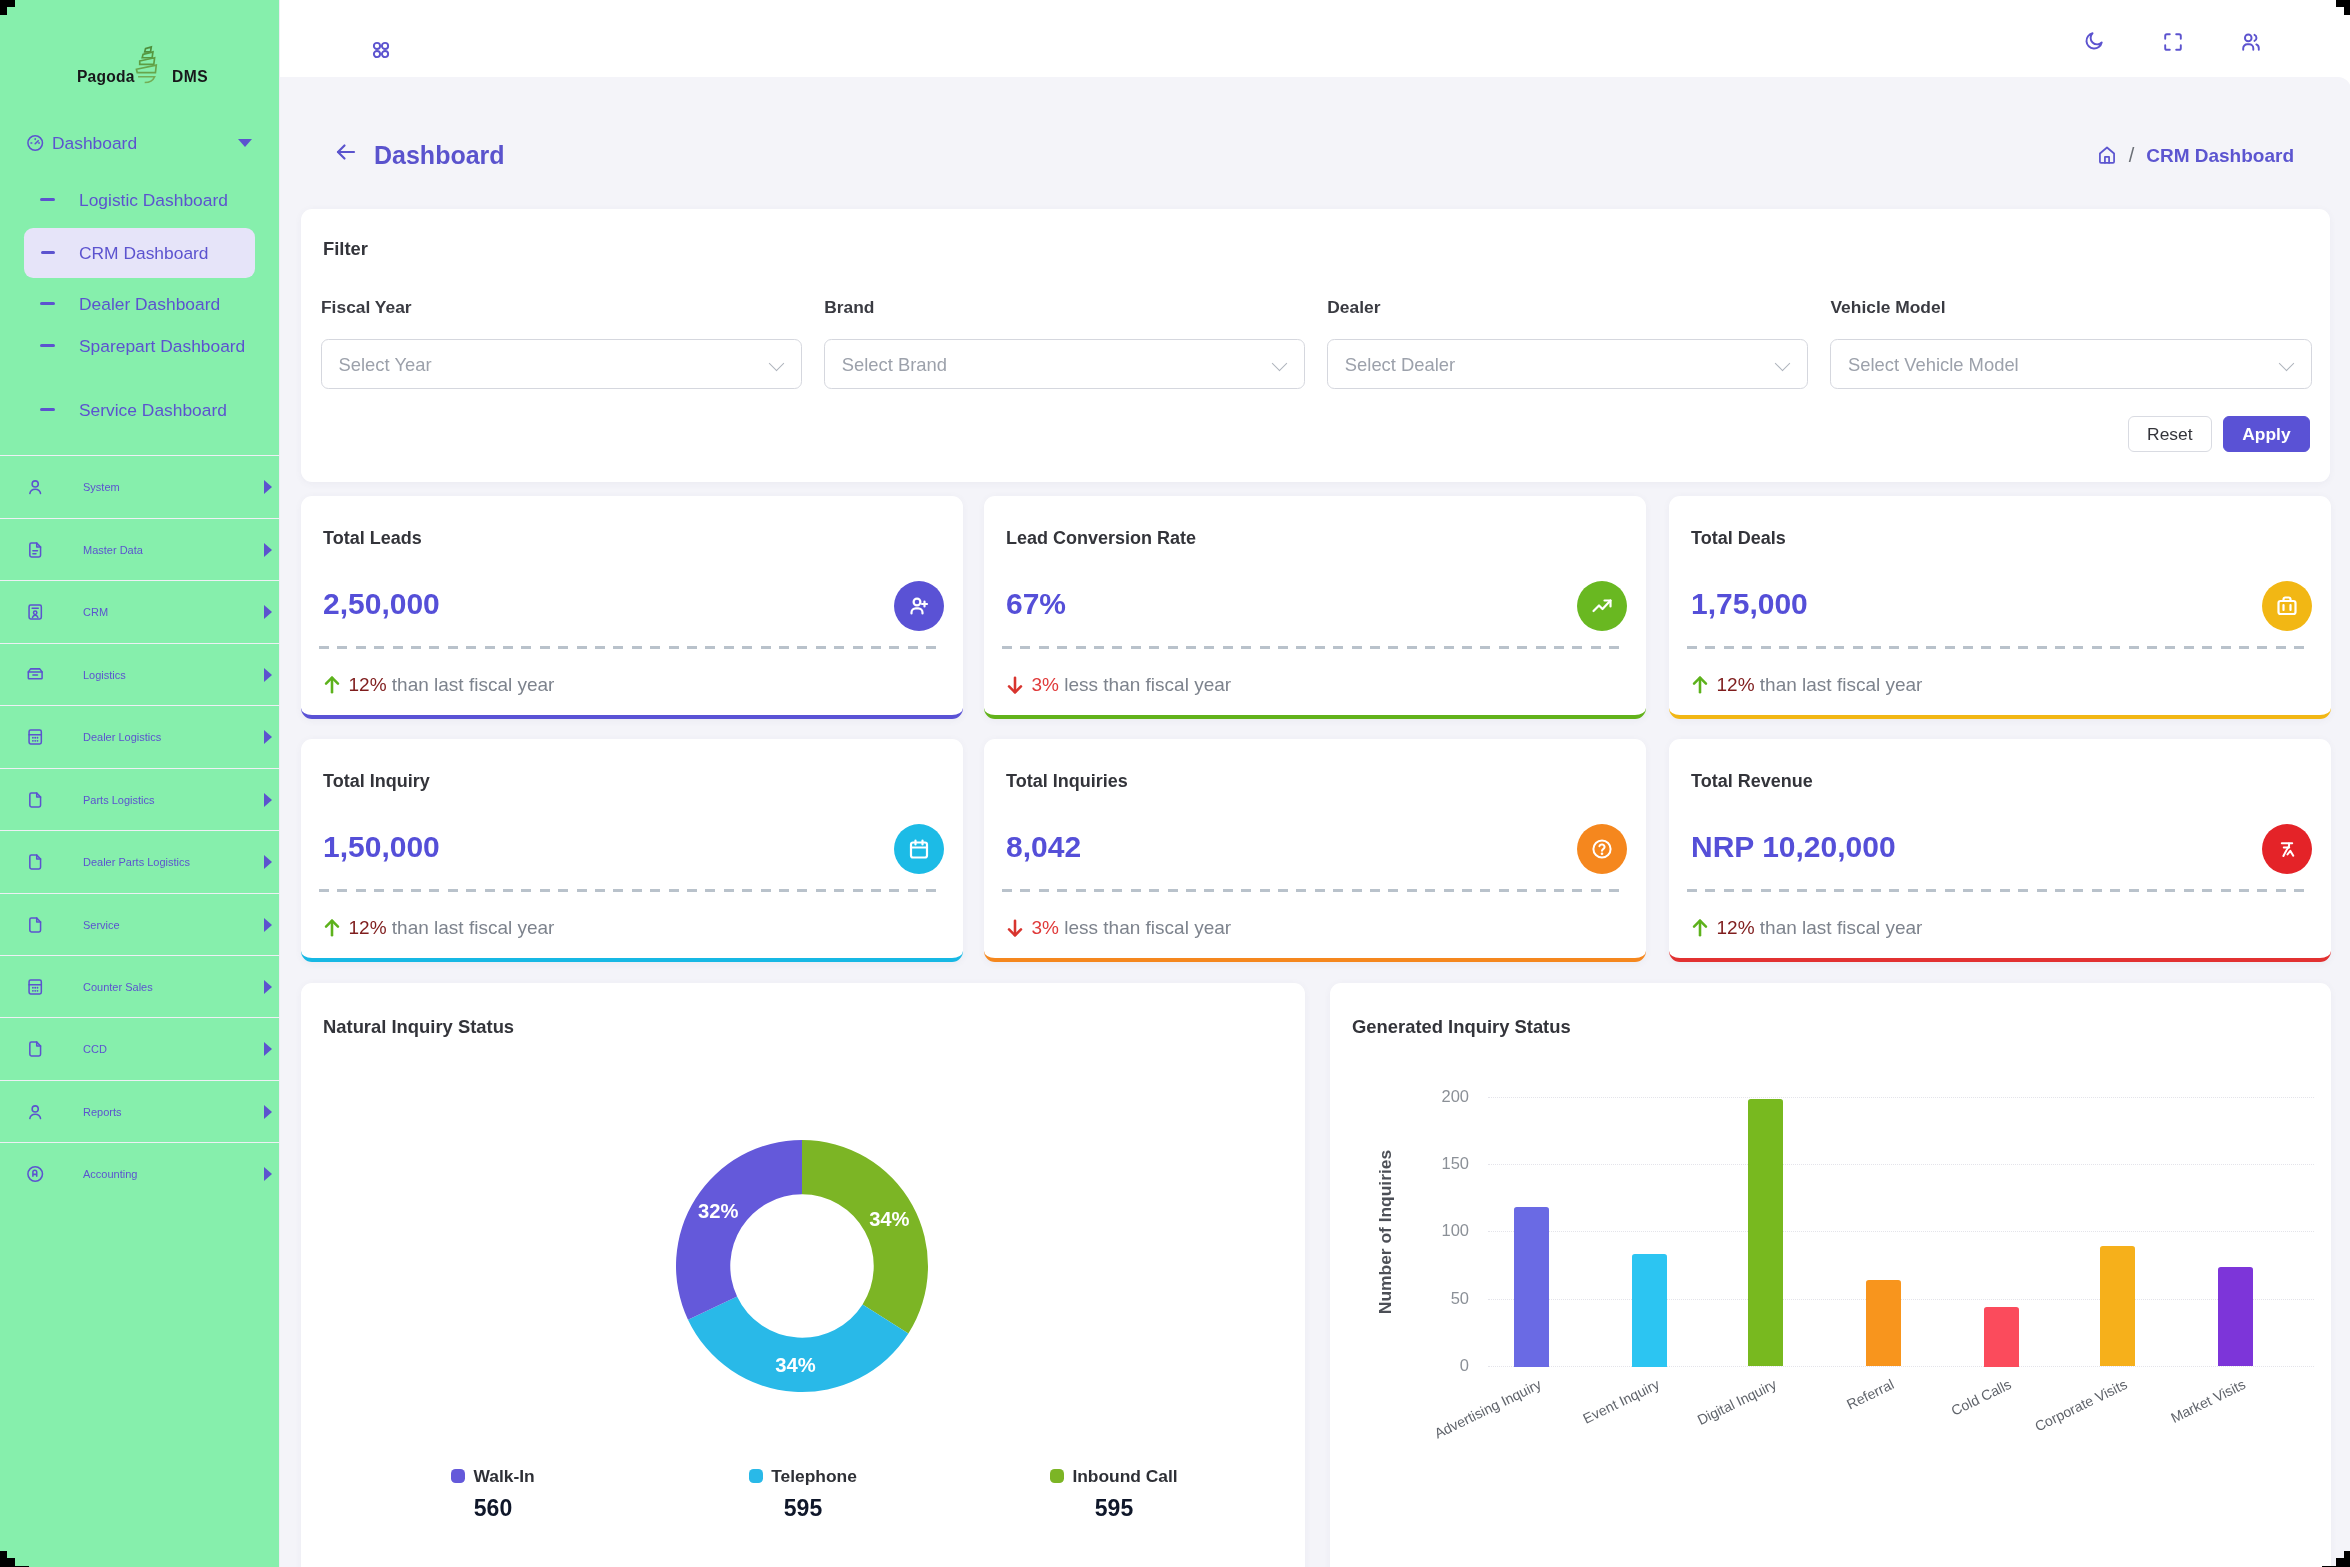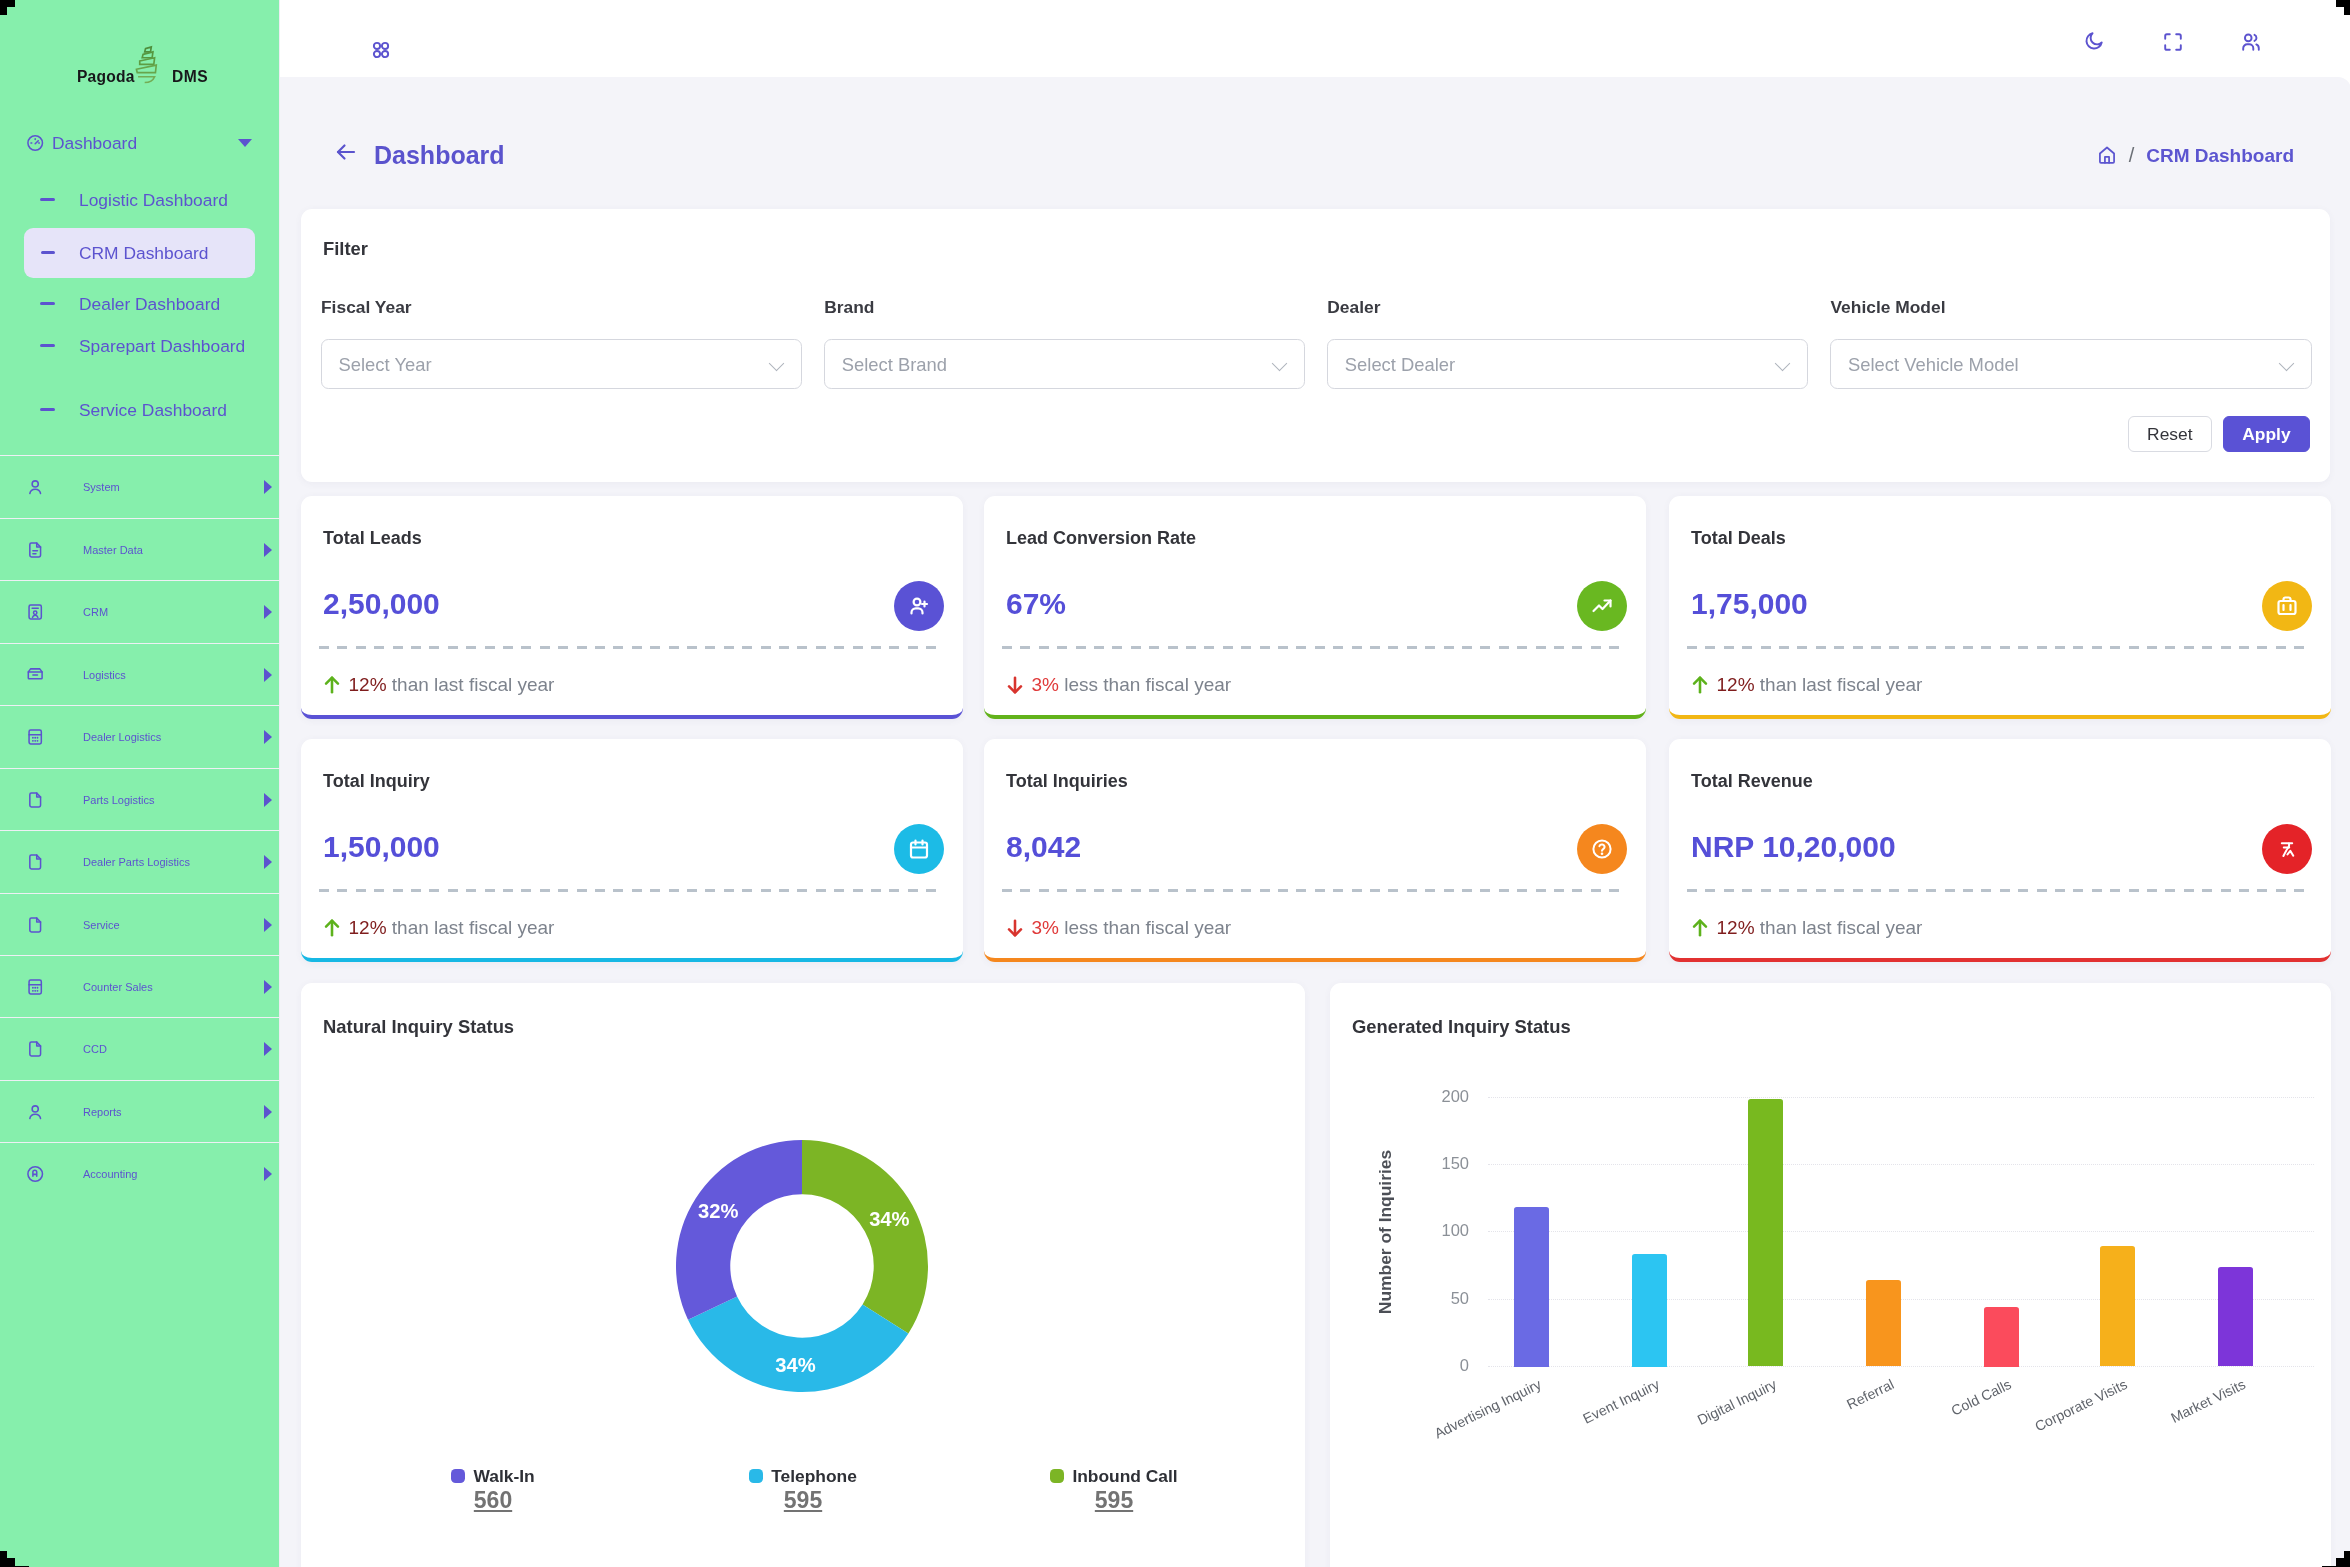--- a/index.html
+++ b/index.html
@@ -67,21 +67,21 @@
 .up b { color:#7f1d1d; }
 .down b { color:#e03a3a; }
 
 #nis { left:301px; top:983px; width:1004px; height:643px; }
 #gis { left:1330px; top:983px; width:1001px; height:643px; }
 .ctitle { position:absolute; left:22px; top:33px; font-size:18.4px; font-weight:bold; color:#33343a; }
 
 .leg { position:absolute; top:1466px; text-align:center; }
 .leg .sw { display:inline-block; width:13.8px; height:13.8px; border-radius:4.6px; vertical-align:-0.9px; margin-right:8.3px; }
 .leg .ll { font-size:17.4px; font-weight:bold; color:#2e3036; }
-.leg .lv { margin-top:0; font-size:23px; font-weight:bold; color:#737373;text-decoration:underline; }
+.leg .lv { margin-top:8px; font-size:23px; font-weight:bold; color:#0f172a; }
 
 .gline { position:absolute; height:0; border-top:1.8px dotted #e4e4ea; left:1488px; width:826px; }
 .ylab { position:absolute; width:55px; text-align:right; font-size:16.5px; color:#8b9097; }
 .bar { position:absolute; width:35px; border-radius:2.8px 2.8px 0 0; }
 .xlab { position:absolute; font-size:14.2px; color:#60646b; transform:rotate(-26deg); transform-origin:top right; white-space:nowrap; }
 .ytitle { position:absolute; left:1385px; top:1232px; font-size:17.4px; font-weight:bold; color:#4c4f56; transform:translate(-50%,-50%) rotate(-90deg); white-space:nowrap; }
 
 .ca { position:absolute; background:#000; z-index:50; }
 </style>
 </head>

